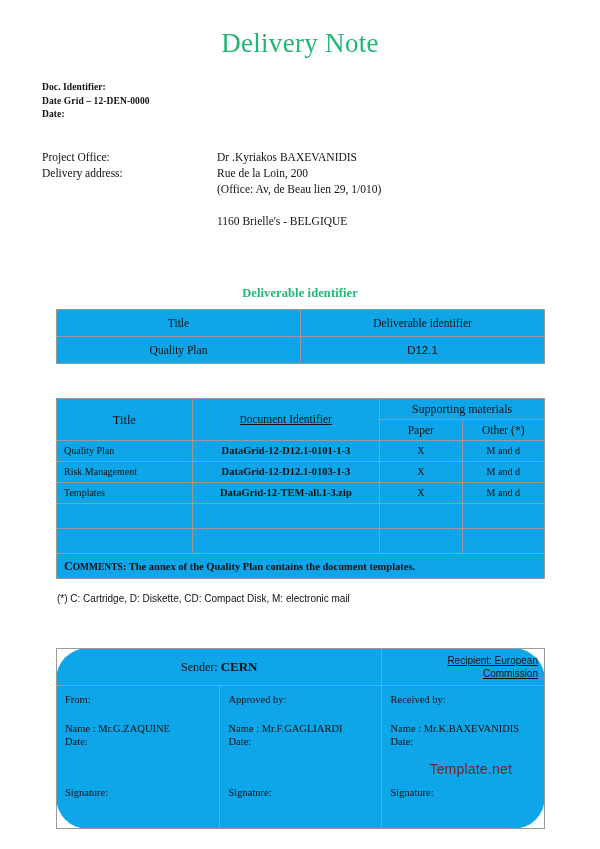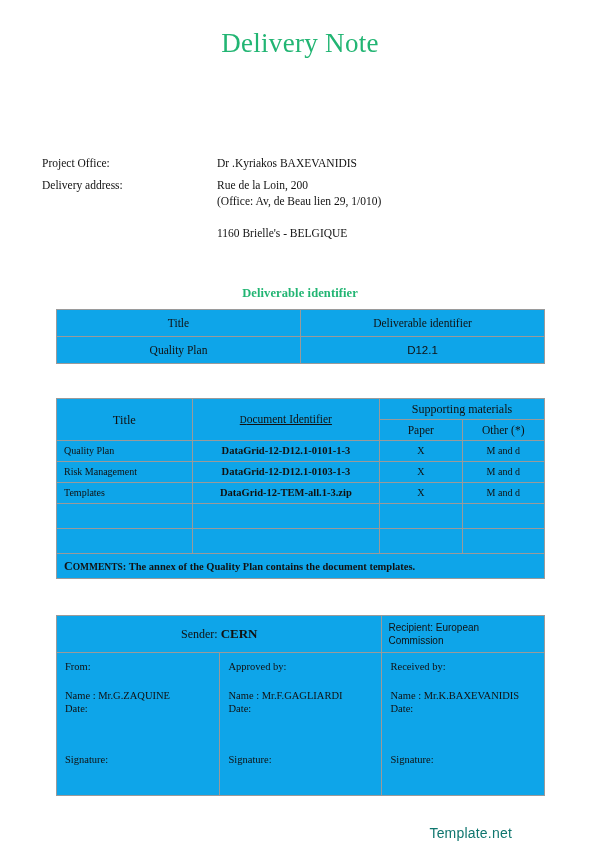--- a/index.html
+++ b/index.html
@@ -64,21 +64,21 @@
   }
   .addr-label {
     display: inline-block;
     width: 175px;
     vertical-align: top;
   }
   .addr-value {
     display: inline-block;
     vertical-align: top;
   }
-  .addr-row-spaced { margin-top: 6px; }
+  .addr-row-spaced { }
 
   
   .section-heading {
     position: absolute;
     width: 600px;
     left: 0;
     text-align: center;
     color: #22b573;
     font-weight: bold;
     font-size: 12.5px;
@@ -175,76 +175,83 @@
     top: 592px;
     left: 57px;
     font-family: "Liberation Sans", "DejaVu Sans", sans-serif;
     font-size: 10px;
     line-height: 14px;
     color: #111;
   }
 
   
   #signature-table {
-    top: 615px;
+    top: 648px;
     left: 56px;
     width: 489px;
+    border-radius: 32px;
   }
   #signature-table td {
     vertical-align: top;
     padding: 7px 8px;
   }
   #signature-table td.sender-head {
     text-align: center;
     vertical-align: middle;
     font-size: 12px;
     height: 22px;
     padding: 5px 8px;
   }
   .sender-strong {
     font-weight: bold;
     font-size: 13px;
   }
   #signature-table td.recipient-head {
-    text-align: left;
+    text-align: right;
     vertical-align: middle;
     font-family: "Liberation Sans", "DejaVu Sans", sans-serif;
     font-size: 10px;
     line-height: 13px;
     height: 22px;
     padding: 5px 6px;
+    text-decoration: underline;
   }
   #signature-table td.sig-cell {
     height: 128px;
     font-size: 10.5px;
     line-height: 13px;
   }
   .sig-role { margin-bottom: 16px; }
   .sig-name { line-height: 13px; }
   .sig-date { line-height: 13px; }
   .sig-signature { margin-top: 38px; }
 
   
   .watermark {
     position: absolute;
-    top: 825px;
+    top: 761px;
     right: 44px;
     font-family: "Liberation Sans", "DejaVu Sans", sans-serif;
     font-size: 14px;
-    color: #0f766e;
+    color: #7f1d1d;
     letter-spacing: 0.2px;
   }
 </style>
 </head>
 <body>
 
 <div class="page">
 
   <div class="doc-title">Delivery Note</div>
 
+  <div class="doc-id-block">
+    <div>Doc. Identifier:</div>
+    <div>Date Grid – 12-DEN-0000</div>
+    <div>Date:</div>
+  </div>
 
   <div class="addr-block">
     <div class="addr-row addr-row-spaced">
       <span class="addr-label">Project Office:</span><span class="addr-value">Dr .Kyriakos BAXEVANIDIS</span>
     </div>
     <div class="addr-row addr-row-spaced">
       <span class="addr-label">Delivery address:</span><span class="addr-value">
         <span>Rue de la Loin, 200</span><br>
         <span>(Office: Av, de Beau lien 29, 1/010)</span><br>
         <span style="display:inline-block;height:8px"></span><br>
@@ -320,20 +327,21 @@
         <td class="cell-docid"></td>
         <td class="cell-center"></td>
         <td class="cell-center"></td>
       </tr>
       <tr>
         <td class="cell-comments" colspan="4"><span class="comments-label"><span>C</span><span class="smallcap">omments</span></span><span>: The annex of the Quality Plan contains the document templates.</span></td>
       </tr>
     </tbody>
   </table>
 
+  <div class="footnote">(*) C: Cartridge, D: Diskette, CD: Compact Disk, M: electronic mail</div>
 
   <table class="doc-table" id="signature-table">
     <colgroup>
       <col style="width:33.5%">
       <col style="width:33.2%">
       <col style="width:33.3%">
     </colgroup>
     <tbody>
       <tr>
         <td class="sender-head" colspan="2"><span>Sender:</span> <span class="sender-strong">CERN</span></td>

